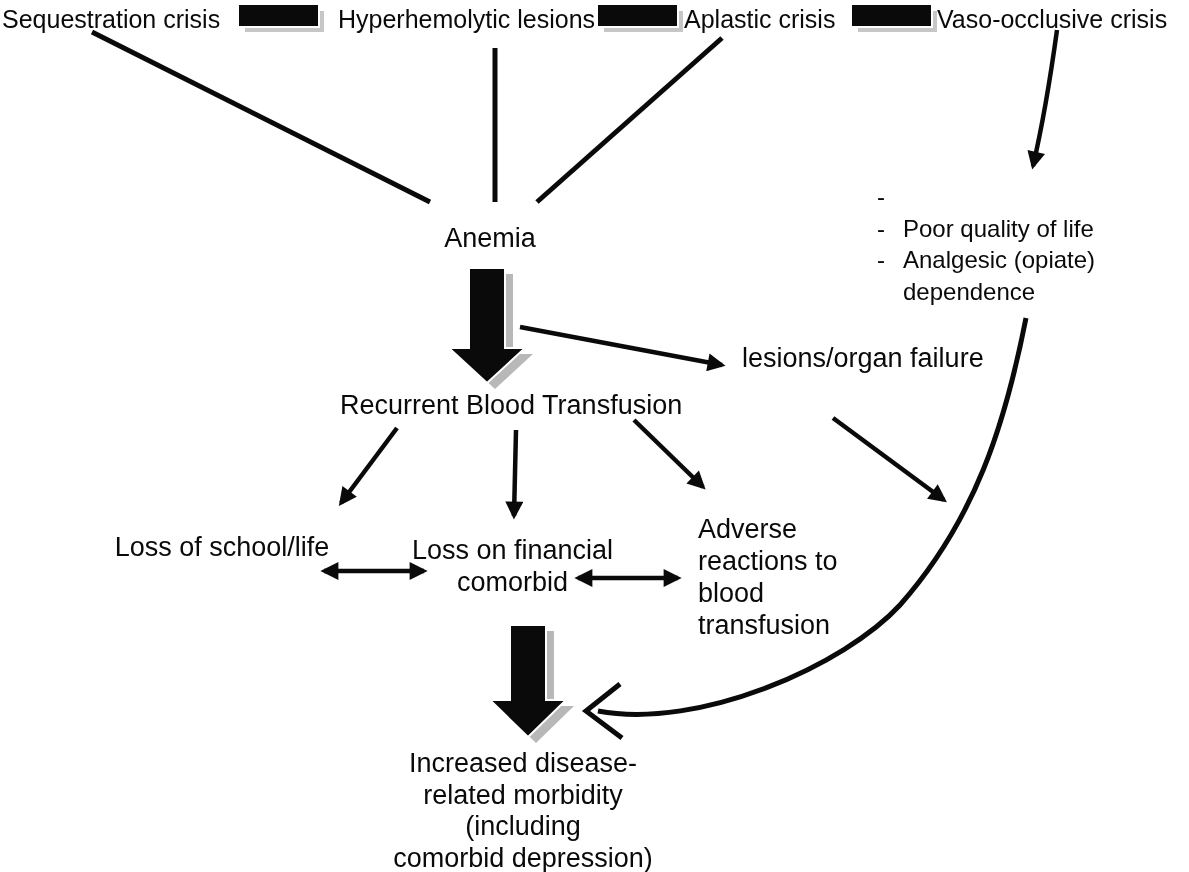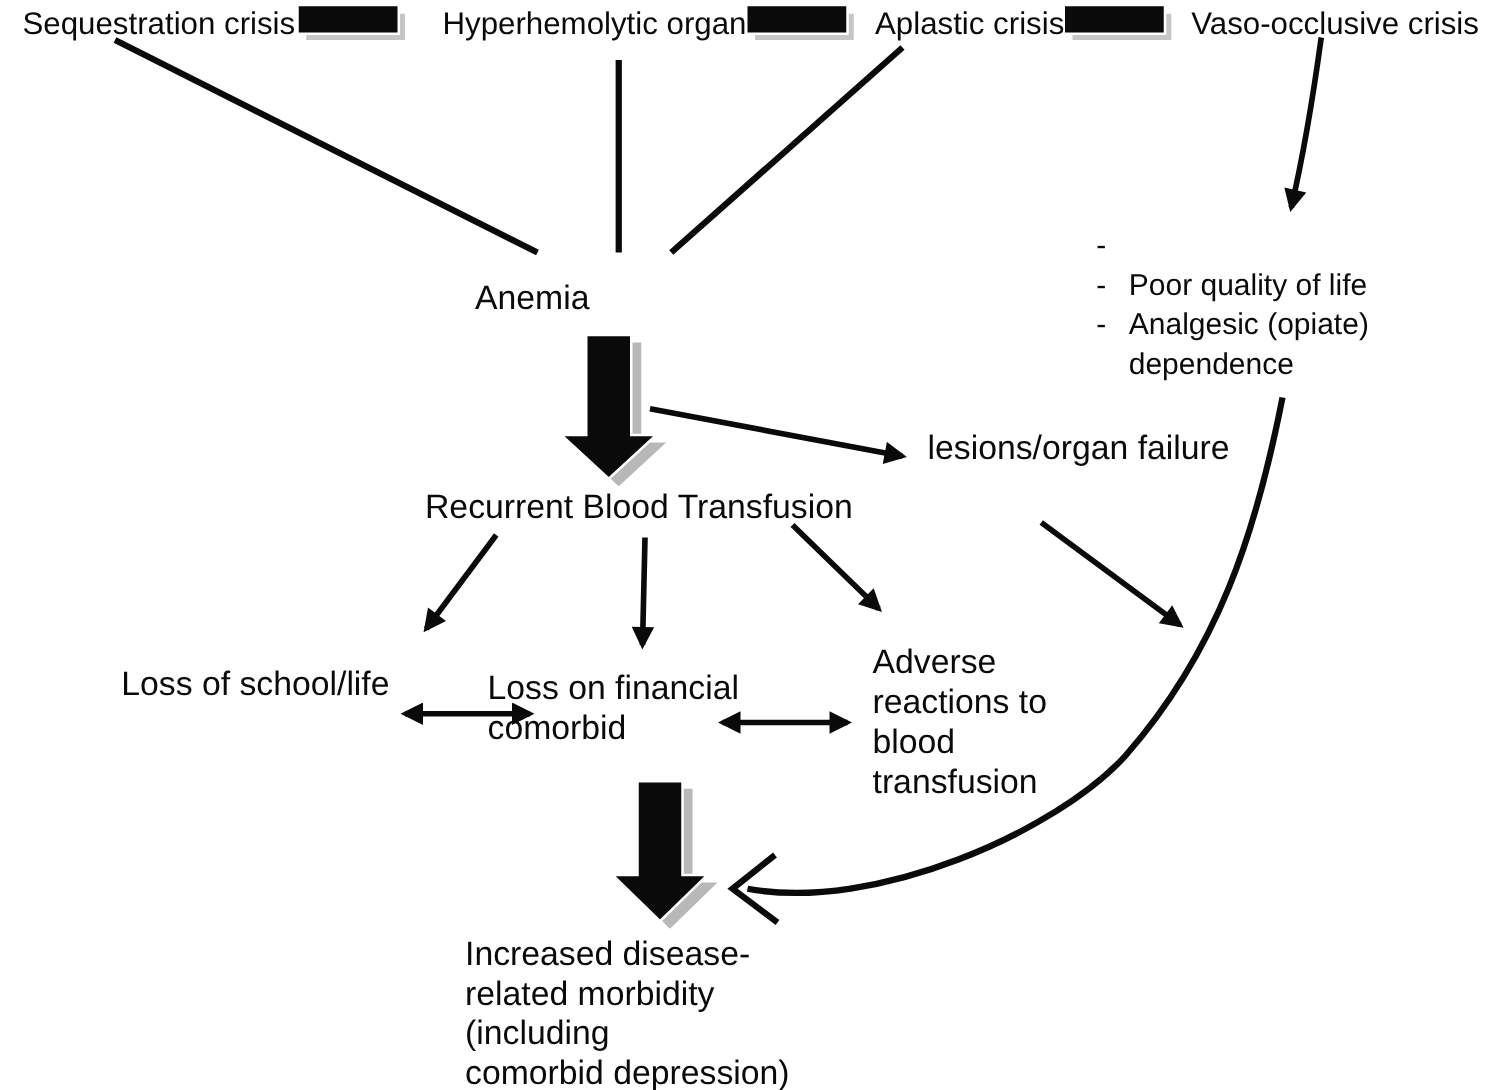--- a/index.html
+++ b/index.html
@@ -1,23 +1,23 @@
 <!DOCTYPE html>
 <html><head>
 <meta charset="utf-8">
 <style>
   html,body { margin:0; padding:0; background:#ffffff; }
   .canvas {
     position:relative; width:1189px; height:872px; background:#ffffff;
     font-family:"Liberation Sans", sans-serif; color:#0a0a0a; overflow:hidden;
   }
   svg.connectors { position:absolute; left:0; top:0; width:1189px; height:872px; }
-  .top-label { position:absolute; font-size:25px; line-height:27px; white-space:nowrap;margin-left:16px; }
+  .top-label { position:absolute; font-size:25px; line-height:27px; white-space:nowrap; }
   .node { position:absolute; font-size:27px; line-height:32px; white-space:nowrap; }
-  .center { }
+  .center { text-align:center; }
   .bar {
     position:absolute; width:79px; height:21px; background:#0a0a0a;
     box-shadow:2px 2px 0 0 #ffffff, 6px 6px 0 0 #c6c6c6;
   }
   .list { position:absolute; font-size:24px; line-height:31.7px; }
   .li { display:flex; }
   .li .dash { width:26px; flex:0 0 26px; }
 </style>
 </head>
 <body>
@@ -58,21 +58,21 @@
 
     <g>
       <path d="M510 625 H546 V700 H566 L528 737 L490 700 H510 Z" transform="translate(8,6)" fill="#b8b8b8"></path>
       <path d="M510 625 H546 V700 H566 L528 737 L490 700 H510 Z" fill="#0a0a0a" stroke="#ffffff" stroke-width="2"></path>
     </g>
   </svg>
 
   <div class="top-label" style="left:2px; top:6px">Sequestration crisis</div>
   <div class="bar" style="left:239px; top:5px"></div>
 
-  <div class="top-label" style="left:338px; top:6px">Hyperhemolytic organ</div>
+  <div class="top-label" style="left:338px; top:6px">Hyperhemolytic lesions</div>
   <div class="bar" style="left:598px; top:5px"></div>
 
   <div class="top-label" style="left:684px; top:6px">Aplastic crisis</div>
   <div class="bar" style="left:852px; top:5px"></div>
 
   <div class="top-label" style="left:937px; top:6px">Vaso-occlusive crisis</div>
 
   <div class="node center" style="left:380px; top:222px; width:220px">Anemia</div>
 
   <div class="list" style="left:877px; top:181px">

